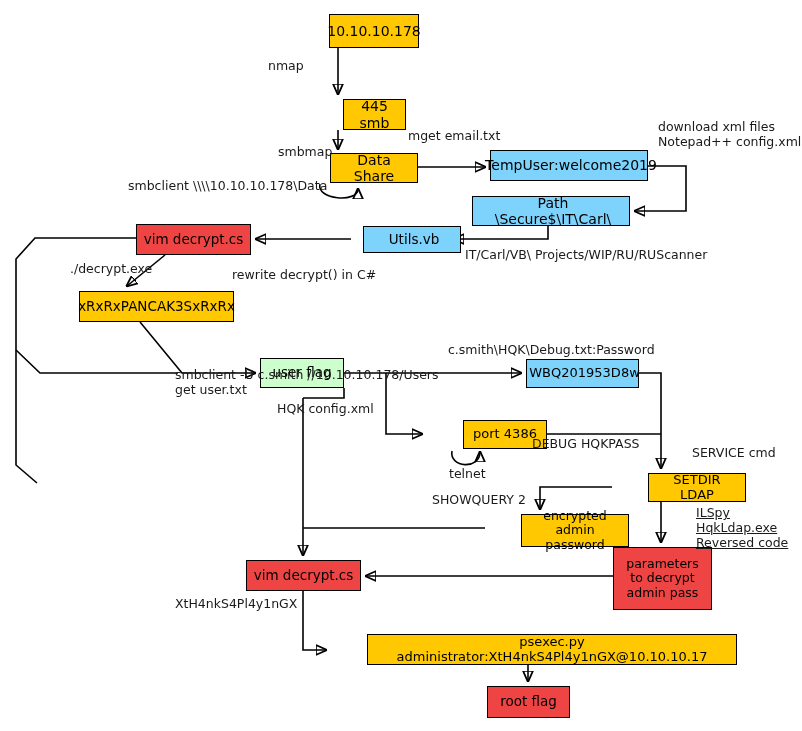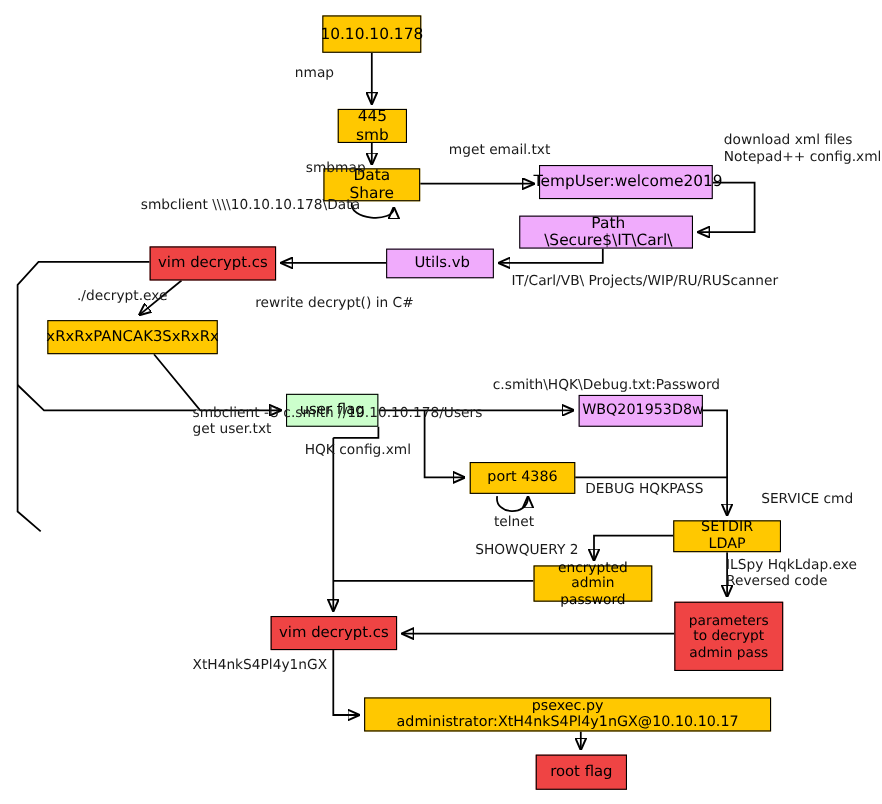--- a/index.html
+++ b/index.html
@@ -34,22 +34,22 @@
     display: flex;
     align-items: center;
     justify-content: center;
     text-align: center;
     color: #000000;
     font-size: 13px;
     line-height: 1.15;
     white-space: pre-line;
     padding: 2px 6px;
   }
-  .fill-gold   { background: #ffc800; }
-  .fill-orange { background: #f0abfc; padding-left: 10px; }
+  .fill-gold   { background: #ffc800; margin-left: 36px; }
+  .fill-orange { background: #7dd3fc; padding-left: 10px; }
   .fill-red    { background: #ef4444; }
   .fill-green  { background: #ccffcc; }
   .edge-label {
     position: absolute;
     color: #1a1a1a;
     font-size: 12.5px;
     line-height: 1.2;
     white-space: pre-line;
   }
   .lbl-l { text-align: left; }
@@ -113,26 +113,26 @@
     <path d="M 303 591 L 303 650 L 326 650" marker-end="url(#arrow)"></path>
 
     <path d="M 528 665 L 528 681" marker-end="url(#arrow)"></path>
   </svg>
 
   <div class="node fill-gold" style="left:293px;top:14px;width:90px;height:34px;font-size:14px;">10.10.10.178</div>
   <div class="node fill-gold" style="left:307px;top:99px;width:63px;height:31px;font-size:14px;">445 smb</div>
   <div class="node fill-gold" style="left:294px;top:153px;width:88px;height:30px;font-size:14px;">Data Share</div>
   <div class="node fill-orange" style="left:490px;top:150px;width:158px;height:31px;font-size:14px;">TempUser:welcome2019</div>
   <div class="node fill-orange" style="left:472px;top:196px;width:158px;height:30px;font-size:14px;">Path \Secure$\IT\Carl\</div>
-  <div class="node fill-orange" style="left:351px;top:226px;width:98px;height:27px;font-size:13.5px;">Utils.vb</div>
+  <div class="node fill-orange" style="left:363px;top:226px;width:98px;height:27px;font-size:13.5px;">Utils.vb</div>
   <div class="node fill-red" style="left:136px;top:224px;width:115px;height:31px;font-size:13.5px;">vim decrypt.cs</div>
   <div class="node fill-gold" style="left:43px;top:291px;width:155px;height:31px;font-size:13.5px;">xRxRxPANCAK3SxRxRx</div>
   <div class="node fill-green" style="left:260px;top:358px;width:84px;height:30px;font-size:13.5px;">user flag</div>
   <div class="node fill-orange" style="left:526px;top:359px;width:113px;height:29px;font-size:13px;">WBQ201953D8w</div>
-  <div class="node fill-gold" style="left:427px;top:420px;width:96px;height:29px;font-size:13px;">port 4386</div>
+  <div class="node fill-gold" style="left:427px;top:420px;width:84px;height:29px;font-size:13px;">port 4386</div>
   <div class="node fill-gold" style="left:612px;top:473px;width:98px;height:29px;font-size:13px;">SETDIR LDAP</div>
   <div class="node fill-gold" style="left:485px;top:514px;width:108px;height:33px;font-size:12.5px;">encrypted
 admin password</div>
   <div class="node fill-red" style="left:613px;top:547px;width:99px;height:63px;font-size:12.5px;">parameters
 to decrypt
 admin pass</div>
   <div class="node fill-red" style="left:246px;top:560px;width:115px;height:31px;font-size:13.5px;">vim decrypt.cs</div>
   <div class="node fill-gold" style="left:331px;top:634px;width:370px;height:31px;font-size:13px;">psexec.py administrator:XtH4nkS4Pl4y1nGX@10.10.10.17</div>
   <div class="node fill-red" style="left:487px;top:686px;width:83px;height:32px;font-size:13.5px;">root flag</div>
 
@@ -146,17 +146,17 @@
   <div class="edge-label lbl-l" style="left:232px;top:267px;">rewrite decrypt() in C#</div>
   <div class="edge-label lbl-l" style="left:70px;top:261px;">./decrypt.exe</div>
   <div class="edge-label lbl-l" style="left:175px;top:327px;margin-top:40px;">smbclient -U c.smith //10.10.10.178/Users
 get user.txt</div>
   <div class="edge-label lbl-l" style="left:448px;top:342px;">c.smith\HQK\Debug.txt:Password</div>
   <div class="edge-label lbl-l" style="left:277px;top:401px;">HQK config.xml</div>
   <div class="edge-label lbl-l" style="left:532px;top:390px;margin-top:46px;">DEBUG HQKPASS</div>
   <div class="edge-label lbl-l" style="left:449px;top:466px;">telnet</div>
   <div class="edge-label lbl-l" style="left:692px;top:445px;">SERVICE cmd</div>
   <div class="edge-label lbl-l" style="left:432px;top:492px;">SHOWQUERY 2</div>
-  <div class="edge-label lbl-l" style="left:660px;top:505px;">ILSpy HqkLdap.exe
+  <div class="edge-label lbl-l" style="left:696px;top:505px;text-decoration:underline;">ILSpy HqkLdap.exe
 Reversed code</div>
   <div class="edge-label lbl-l" style="left:175px;top:596px;">XtH4nkS4Pl4y1nGX</div>
 
 </div>
 
 </body></html>

